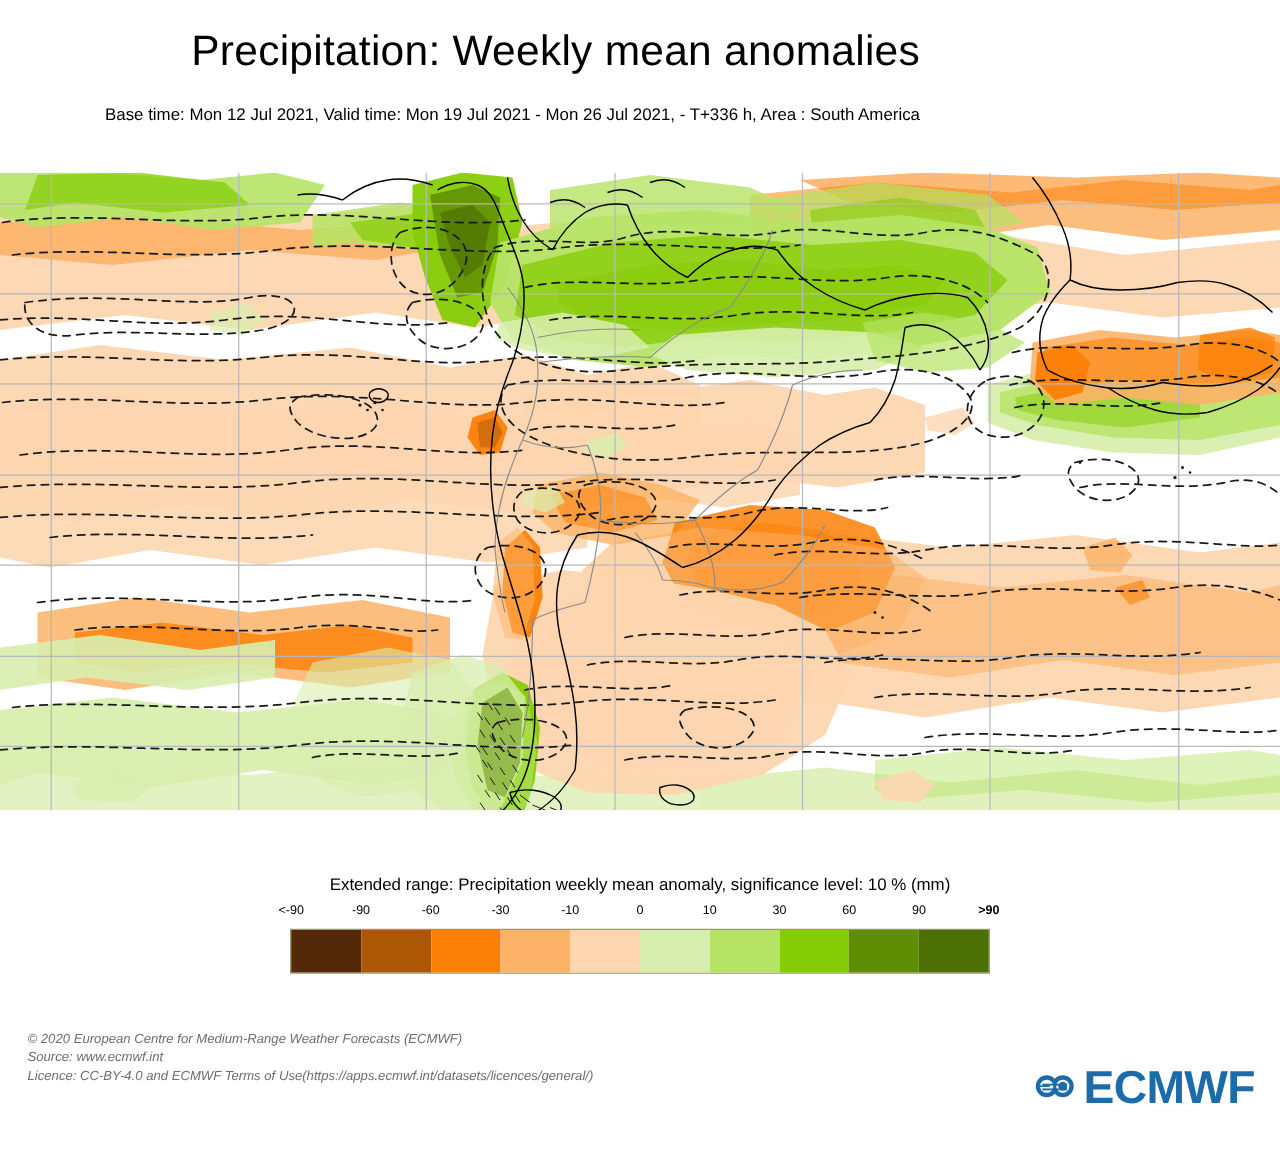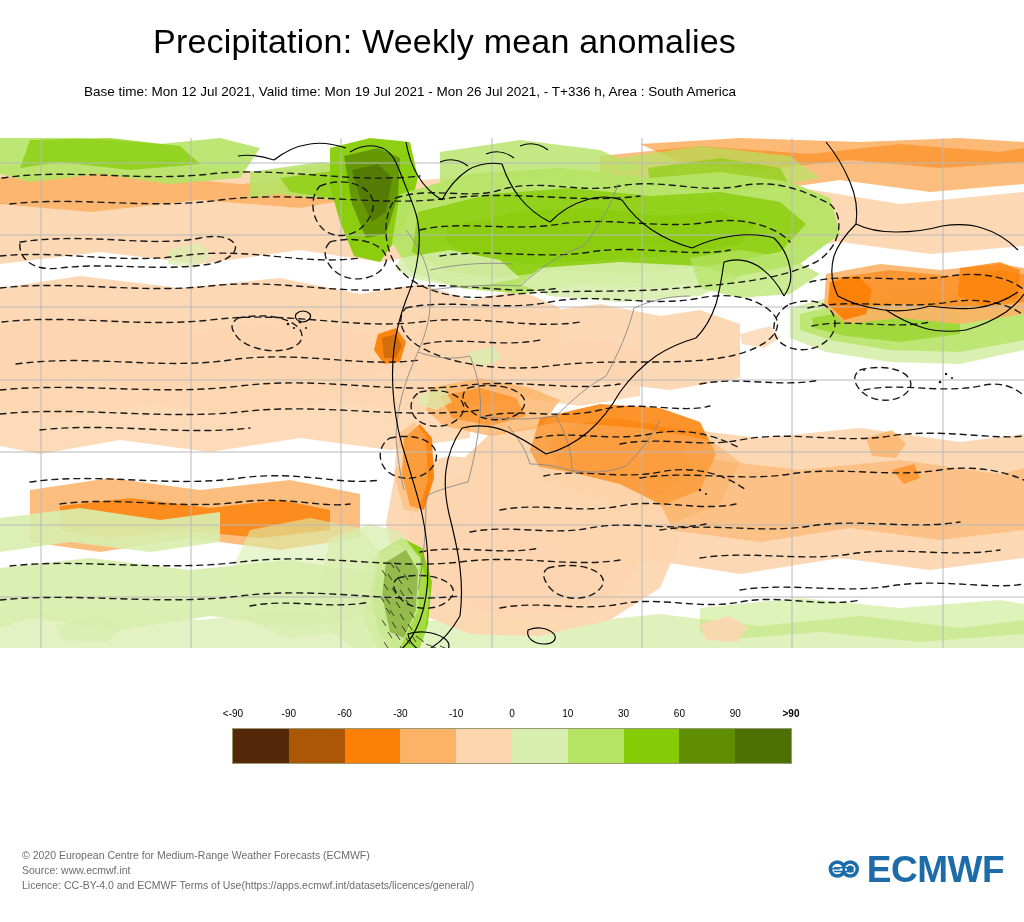--- a/index.html
+++ b/index.html
@@ -86,24 +86,25 @@
     display: flex;
     border: 1px solid #9a9a72;
     box-sizing: content-box;
   }
   .legend-swatch { flex: 1 1 0; height: 100%; }
 
   
   #footer-text {
     position: absolute;
     left: 22px;
-    top: 848px;
+    top: 824px;
     font-size: 10.5px;
     line-height: 15px;
     color: #6d6d6d;
+    font-style: italic;
   }
   #footer-text div { white-space: nowrap; }
 
   #ecmwf-logo {
     position: absolute;
     left: 828px;
     top: 845px;
     width: 176px;
     height: 48px;
     display: flex;
@@ -396,20 +397,21 @@
         <circle cx="940" cy="244" r="1.3"></circle>
         <circle cx="700" cy="352" r="1.2"></circle>
           <circle cx="706" cy="356" r="1"></circle>
         <circle cx="864" cy="232" r="1.1"></circle>
       </g>
     </g>
   </svg>
 </div>
 
 <div id="legend-block">
+  <div id="legend-caption">Extended range: Precipitation weekly mean anomaly, significance level: 10 % (mm)</div>
   <div id="legend-ticks">
       <span class="legend-tick" style="left: 0%;">&lt;-90</span>
       <span class="legend-tick" style="left: 10%;">-90</span>
       <span class="legend-tick" style="left: 20%;">-60</span>
       <span class="legend-tick" style="left: 30%;">-30</span>
       <span class="legend-tick" style="left: 40%;">-10</span>
       <span class="legend-tick" style="left: 50%;">0</span>
       <span class="legend-tick" style="left: 60%;">10</span>
       <span class="legend-tick" style="left: 70%;">30</span>
       <span class="legend-tick" style="left: 80%;">60</span>

